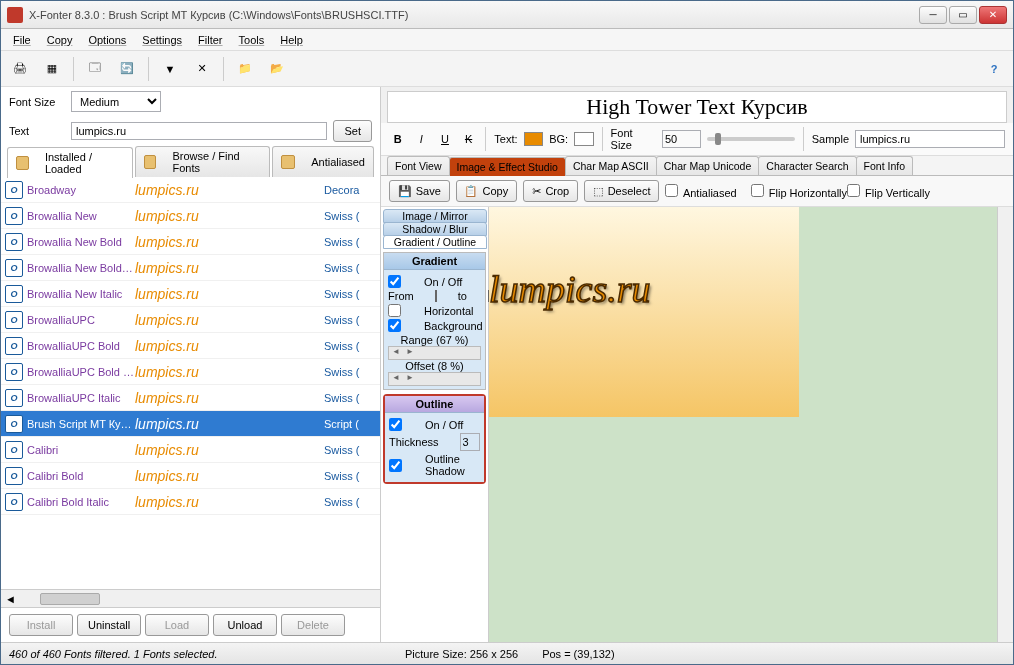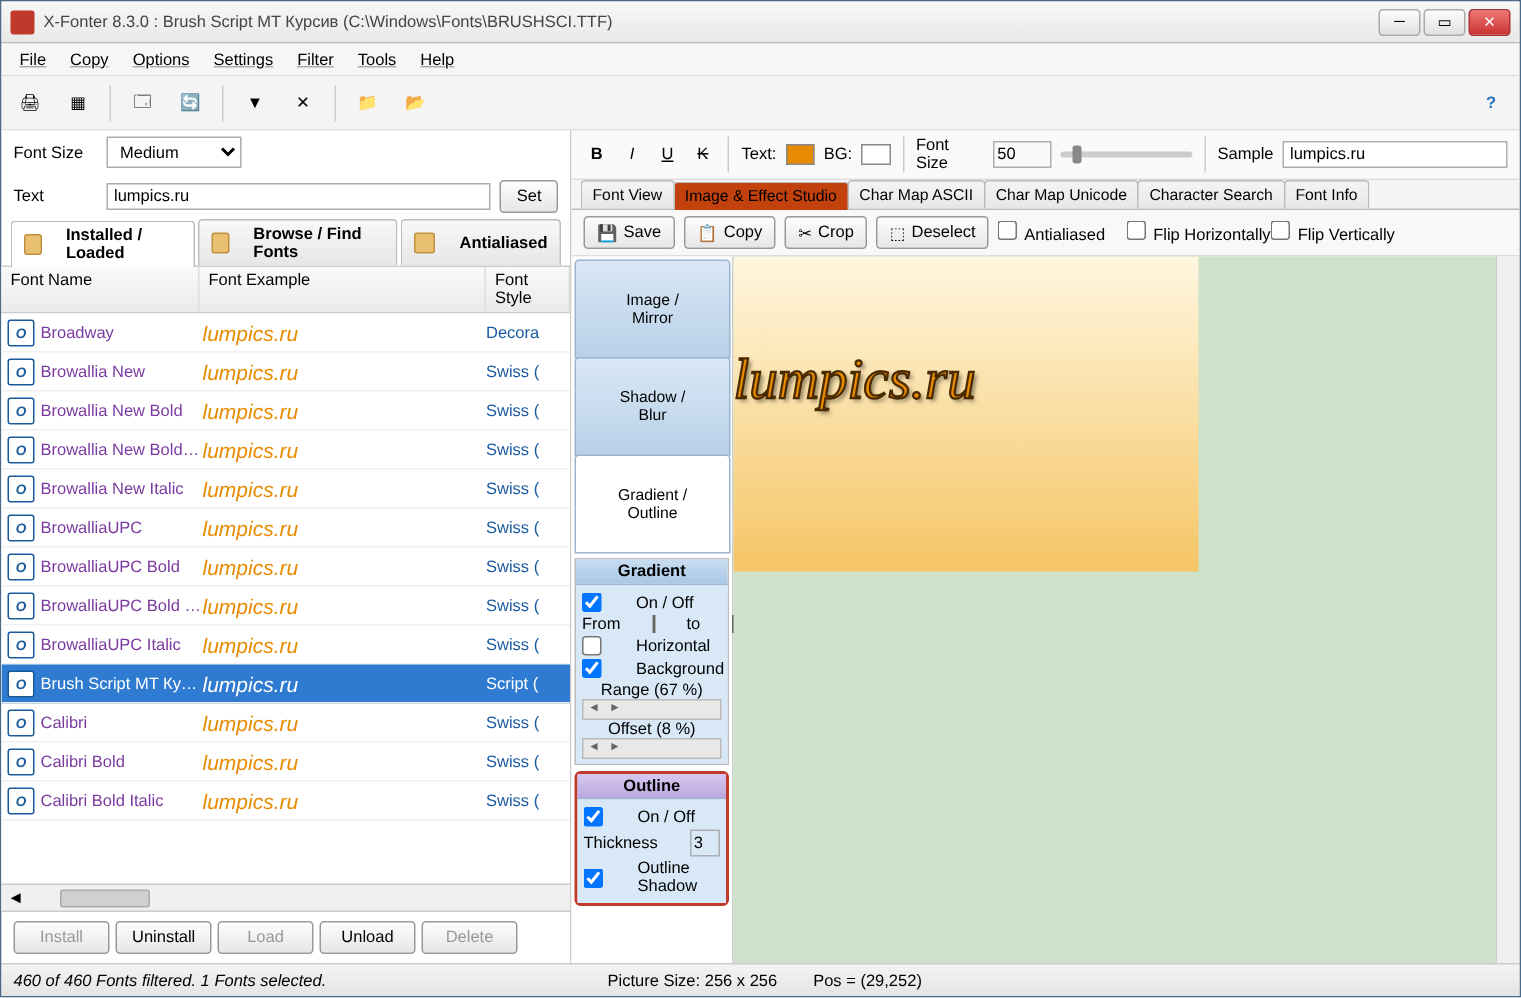--- a/index.html
+++ b/index.html
@@ -17,21 +17,21 @@
 .tbtn { width: 26px; height: 26px; border: 1px solid transparent; border-radius: 3px; display: flex; align-items: center; justify-content: center; }
 .vsep { width: 1px; height: 24px; background: #ccc; margin: 0 2px; }
 .content { flex: 1; display: flex; min-height: 0; }
 .left { width: 380px; display: flex; flex-direction: column; border-right: 1px solid #ccc; background: #fff; }
 .row { display: flex; align-items: center; padding: 4px 8px; gap: 6px; }
 .row label { width: 56px; }
 select, input[type=text] { border: 1px solid #abadb3; padding: 2px 4px; background: #fff; font-size: 11px; }
 select { height: 21px; }
 .btn { background: linear-gradient(#fdfdfd,#e6e6e6); border: 1px solid #999; border-radius: 3px; padding: 2px 10px; height: 22px; }
 .tabs { display: flex; padding: 0 6px; gap: 2px; }
-.tab { background: linear-gradient(#f8f8f8,#e6e6e6); border: 1px solid #bbb; border-bottom: none; border-radius: 3px 3px 0 0; padding: 3px 8px; display: flex; align-items: center; gap: 16px; font-weight: bold; }
+.tab { background: linear-gradient(#f8f8f8,#e6e6e6); border: 1px solid #bbb; border-bottom: none; border-radius: 3px 3px 0 0; padding: 3px 8px; display: flex; align-items: center; gap: 16px; }
 .tab.active { background: #fff; position: relative; top: 1px; }
 .tab .ficon { width: 14px; height: 14px; background: #e8c070; border: 1px solid #c09040; border-radius: 2px; }
 .fontlist-head { display: flex; background: linear-gradient(#fafafa,#eaeaea); border-top: 1px solid #ccc; border-bottom: 1px solid #ccc; }
 .fontlist-head div { padding: 3px 6px; border-right: 1px solid #ddd; }
 .col-name { width: 132px; } .col-ex { flex: 1; } .col-style { width: 56px; }
 .fontlist { flex: 1; overflow-y: auto; background: #fff; border-bottom: 1px solid #ccc; }
 .fontrow { display: flex; align-items: center; height: 26px; border-bottom: 1px solid #f0f0f0; }
 .fontrow.sel { background: #2f7bd1; color: #fff; }
 .fontrow .chk { width: 18px; height: 18px; margin: 0 4px; border: 1px solid #1a5a9a; border-radius: 2px; display: flex; align-items: center; justify-content: center; color: #1a5a9a; font-style: italic; font-weight: bold; font-size: 9px; }
 .fontrow.sel .chk { background: #fff; }
@@ -49,21 +49,21 @@
 .preview-title { height: 32px; display: flex; align-items: center; justify-content: center; font-size: 22px; font-family: Georgia, serif; border-bottom: 1px solid #ddd; background: #fff; margin: 4px 6px 0; border: 1px solid #ccc; }
 .formatbar { display: flex; align-items: center; gap: 6px; padding: 4px 8px; background: #fafafa; border-bottom: 1px solid #ddd; }
 .fmtbtn { width: 18px; height: 18px; border: 1px solid transparent; display: flex; align-items: center; justify-content: center; font-size: 11px; font-family: Georgia, serif; }
 .colorbox { width: 20px; height: 14px; border: 1px solid #888; }
 .righttabs { display: flex; padding: 0 6px; border-bottom: 1px solid #bbb; background: #f4f4f4; gap: 0; }
 .rtab { padding: 3px 7px; border: 1px solid #bbb; border-bottom: none; background: linear-gradient(#f4f4f4,#e6e6e6); border-radius: 3px 3px 0 0; margin-right: -1px; font-size: 10.5px; }
 .rtab.active { background: #c2410c; position: relative; top: 1px; }
 .imagebar { display: flex; align-items: center; gap: 6px; padding: 4px 8px; background: #f8f8f8; border-bottom: 1px solid #ddd; flex-wrap: wrap; }
 .imagebar .btn { display: flex; align-items: center; gap: 4px; padding: 2px 8px; }
 .sidebar-tabs { display: flex; flex-direction: column; width: 104px; }
-.stab { background: linear-gradient(#dae8f5,#b8d0e8); border: 1px solid #9ab5d0; border-radius: 3px 3px 0 0; text-align: center; padding: 20px; font-size: 10.5px; margin-bottom: -1px; }
+.stab { background: linear-gradient(#dae8f5,#b8d0e8); border: 1px solid #9ab5d0; border-radius: 3px 3px 0 0; text-align: center; padding: 0; font-size: 10.5px; margin-bottom: -1px; }
 .stab.active { background: #fff; }
 .studio { flex: 1; display: flex; min-height: 0; }
 .studio-left { width: 108px; background: #fff; border-right: 1px solid #ccc; padding: 2px; display: flex; flex-direction: column; gap: 4px; }
 .panel { border: 1px solid #bbb; }
 .panel.hl { border: 2px solid #c0392b; border-radius: 4px; }
 .panel .phead { background: linear-gradient(#c8dcf0,#a8c8e8); text-align: center; font-weight: bold; padding: 2px; border-bottom: 1px solid #9ab5d0; }
 .panel.hl .phead { background: linear-gradient(#d8c8f0,#b8a8e0); }
 .panel .pbody { background: #d8e8f6; padding: 3px 4px; font-size: 10.5px; }
 .prow { display: flex; align-items: center; gap: 21px; margin: 2px 0; }
 .prow .cbox { width: 18px; height: 12px; border: 1px solid #666; }
@@ -137,25 +137,20 @@
           </div>
         <div class="tab">
             <span class="ficon"></span>
             <span>Browse / Find Fonts</span>
           </div>
         <div class="tab">
             <span class="ficon"></span>
             <span>Antialiased</span>
           </div>
       </div>
-      <div class="fontlist-head">
-        <div class="col-name">Font Name</div>
-        <div class="col-ex">Font Example</div>
-        <div class="col-style">Font Style</div>
-      </div>
       <div class="fontlist" id="fontlist">
           <div class="fontrow">
             <div class="chk">O</div>
             <div class="fname">Broadway</div>
             <div class="fex">lumpics.ru</div>
             <div class="fstyle">Decora</div>
           </div>
           <div class="fontrow">
             <div class="chk">O</div>
             <div class="fname">Browallia New</div>
@@ -236,20 +231,21 @@
       <div class="bottom-btns">
         <button class="btn dis">Install</button>
         <button class="btn">Uninstall</button>
         <button class="btn dis">Load</button>
         <button class="btn">Unload</button>
         <button class="btn dis">Delete</button>
       </div>
     </div>
 
     <div class="right">
+      <div class="preview-title">High Tower Text Курсив</div>
       <div class="formatbar">
         <div class="fmtbtn">
             <b>B</b>
           </div>
         <div class="fmtbtn">
             <i>I</i>
           </div>
         <div class="fmtbtn">
             <u>U</u>
           </div>
@@ -351,15 +347,15 @@
           <div class="txt">lumpics.ru</div>
         </div>
         <div class="vscroll"></div>
       </div>
     </div>
   </div>
 
   <div class="statusbar">
     <div>460 of 460 Fonts filtered.  1 Fonts selected.</div>
     <div>Picture Size: 256 x 256</div>
-    <div>Pos = (29,252)</div>
+    <div>Pos = (39,132)</div>
   </div>
 </div>
 
 </body></html>

